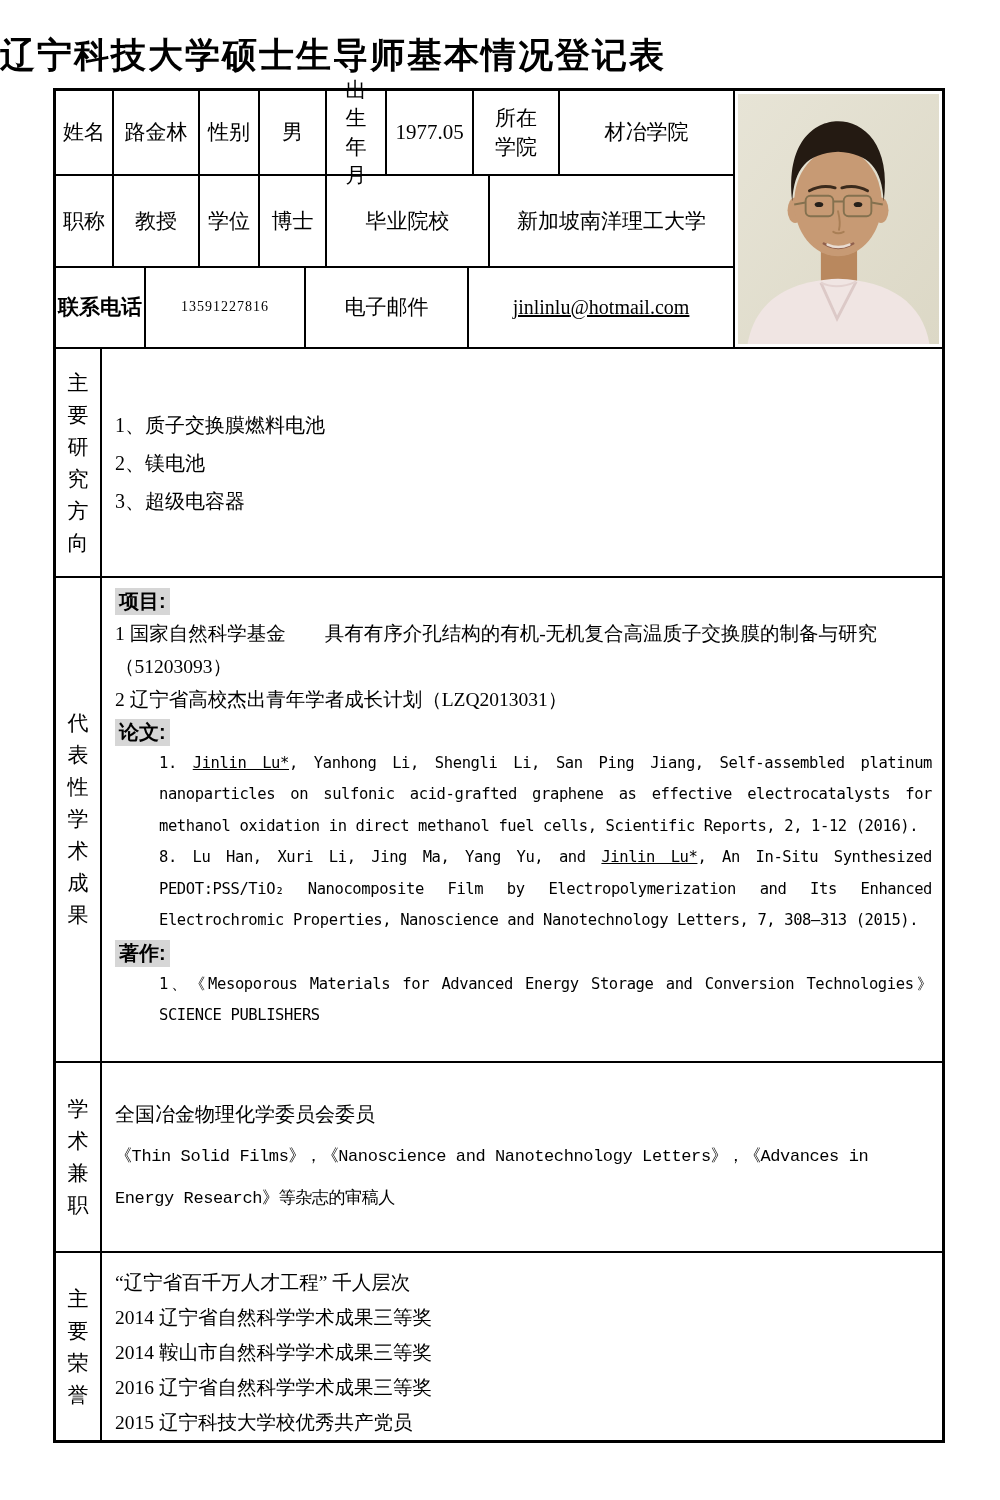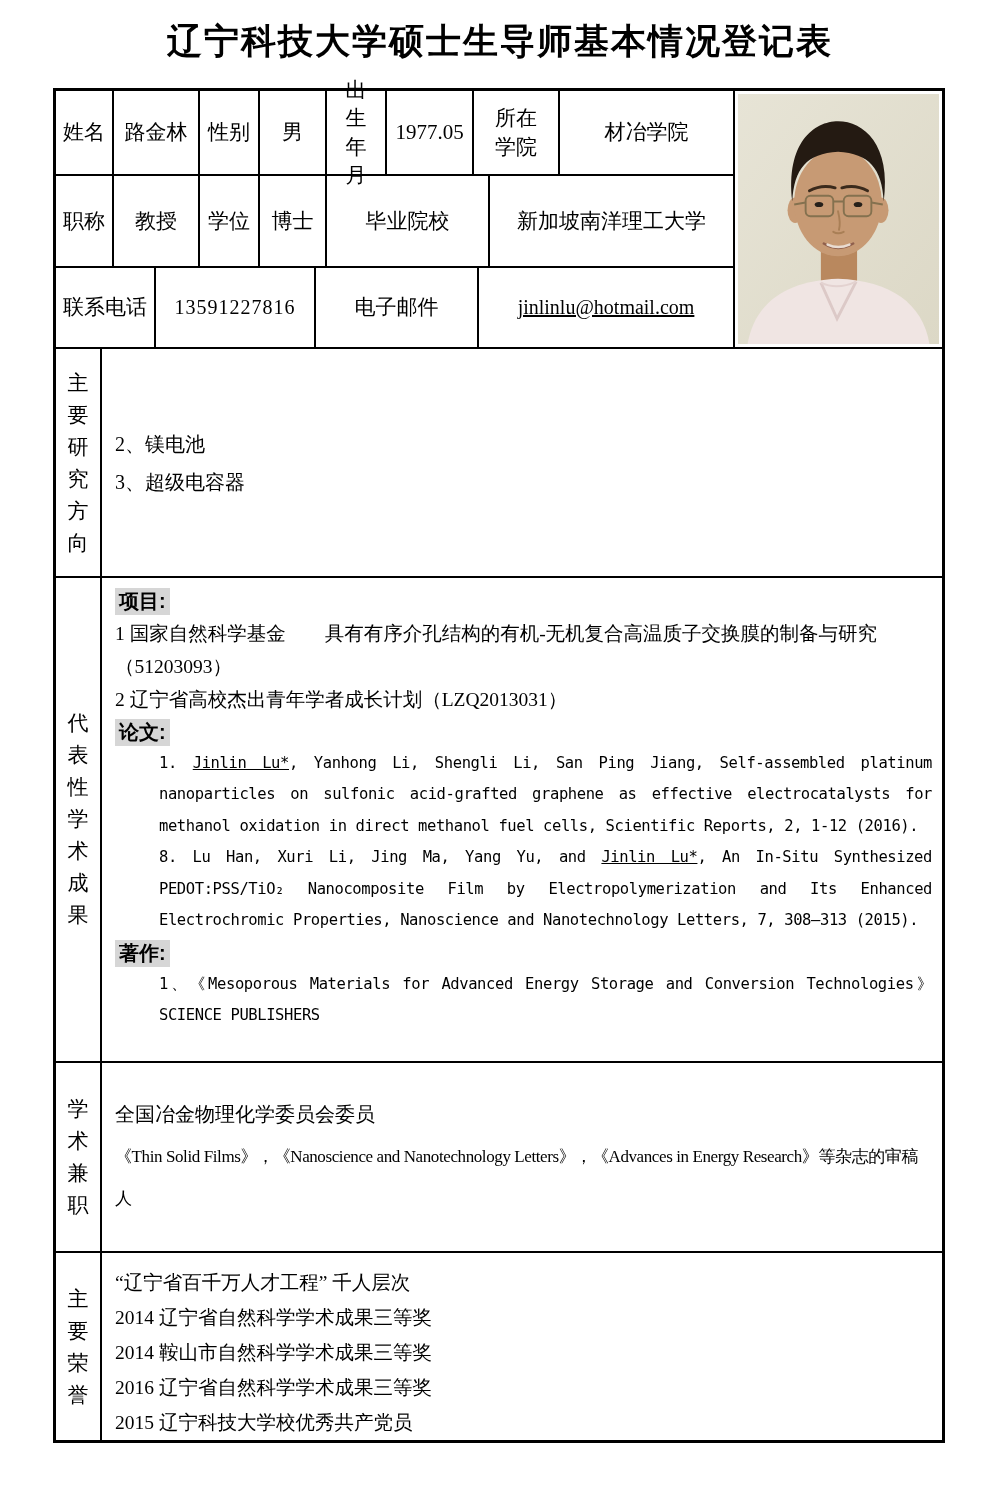--- a/index.html
+++ b/index.html
@@ -9,21 +9,21 @@
     --photo-shirt:#f0e5e3;
   }
   *{box-sizing:border-box;margin:0;padding:0;}
   html,body{background:#ffffff;}
   body{
     width:1000px;height:1500px;position:relative;overflow:hidden;
     font-family:"Liberation Serif","DejaVu Serif",serif;color:#000;
   }
   .sheet{position:absolute;inset:0;background:#fff;}
   .page-title{
-    position:absolute;top:18px;left:0;width:100%;text-align:center;
+    position:absolute;top:32px;left:0;width:100%;
     font-family:"Liberation Sans","DejaVu Sans",sans-serif;
     font-size:35px;font-weight:bold;letter-spacing:2px;
   }
   .form-table{
     position:absolute;left:53px;top:88px;width:892px;height:1355px;
     border:3px solid #000;display:flex;flex-direction:column;background:#fff;
   }
   
   .top{height:262px;display:flex;border-bottom:2px solid #000;}
   .top-left{width:677px;display:flex;flex-direction:column;}
@@ -32,23 +32,23 @@
   .trow.r2{height:92px;}
   .trow.r3{flex:1;}
   .cell{
     display:flex;align-items:center;justify-content:center;text-align:center;
     border-right:2px solid #000;font-size:21px;line-height:1.35;padding:2px;
   }
   .trow.r1 .cell,.trow.r2 .cell{border-bottom:2px solid #000;}
   .cell.last{border-right:none;}
   .cell.narrow{padding:2px 16px;}
   .w58{width:58px;} .w86{width:86px;} .w60{width:60px;} .w67{width:67px;}
-  .w87{width:87px;text-align:right;} .w111{width:100px;} .w147{width:163px;} .w160{width:160px;}
+  .w87{width:87px;text-align:right;} .w111{width:90px;font-weight:bold;} .w147{width:163px;} .w160{width:160px;}
   .grow{flex:1;}
-  .phone-val{font-size:20px;letter-spacing:1px;text-align:center;}
+  .phone-val{font-size:14px;letter-spacing:1px;text-align:center;}
   .email-val{font-size:20px;text-decoration:underline;}
   
   .photo-cell{flex:1;border-left:2px solid #000;padding:3px;background:#fff;}
   .photo-cell svg{width:100%;height:100%;display:block;}
   
   .block{display:flex;border-bottom:2px solid #000;}
   .block.b4{height:232px;} .block.b5{height:492px;} .block.b6{height:193px;}
   .block.b7{flex:1;border-bottom:none;}
   .vlabel{
     width:46px;border-right:2px solid #000;
@@ -73,21 +73,21 @@
   .cn-line{font-size:19.5px;line-height:33px;}
   .mono{
     font-family:"DejaVu Sans Mono","Liberation Mono",monospace;
     font-size:15.5px;letter-spacing:-0.4px;line-height:31.5px;text-align:justify;margin-left:44px;
   }
   .mono .u,.u{text-decoration:underline;}
   
   .b6 .content{display:flex;flex-direction:column;justify-content:center;}
   .b6 .content p{font-size:20px;line-height:43px;}
   .b6 .content p.journals{
-    font-family:Liberation Serif, serif;
+    font-family:Liberation Mono, monospace;
     font-size:17px;letter-spacing:-0.4px;line-height:42px;text-align:left;
   }
   
   .b7 .content{padding-top:12px;}
   .b7 .content p{font-size:19.5px;line-height:35px;}
 </style>
 </head>
 <body>
 
 <div class="sheet">
@@ -171,20 +171,21 @@
           <path d="M94,154 q11,5 23,0" fill="none" stroke="#e9dcd2" stroke-width="2.5" stroke-linecap="round"></path>
         </svg>
       </div>
     </div>
 
     <div class="block b4">
       <div class="vlabel">
           <span>主要研究方向</span>
         </div>
       <div class="content">
+        <p>1、质子交换膜燃料电池</p>
         <p>2、镁电池</p>
         <p>3、超级电容器</p>
       </div>
     </div>
 
     <div class="block b5">
       <div class="vlabel">
           <span>代表性学术成果</span>
         </div>
       <div class="content">

